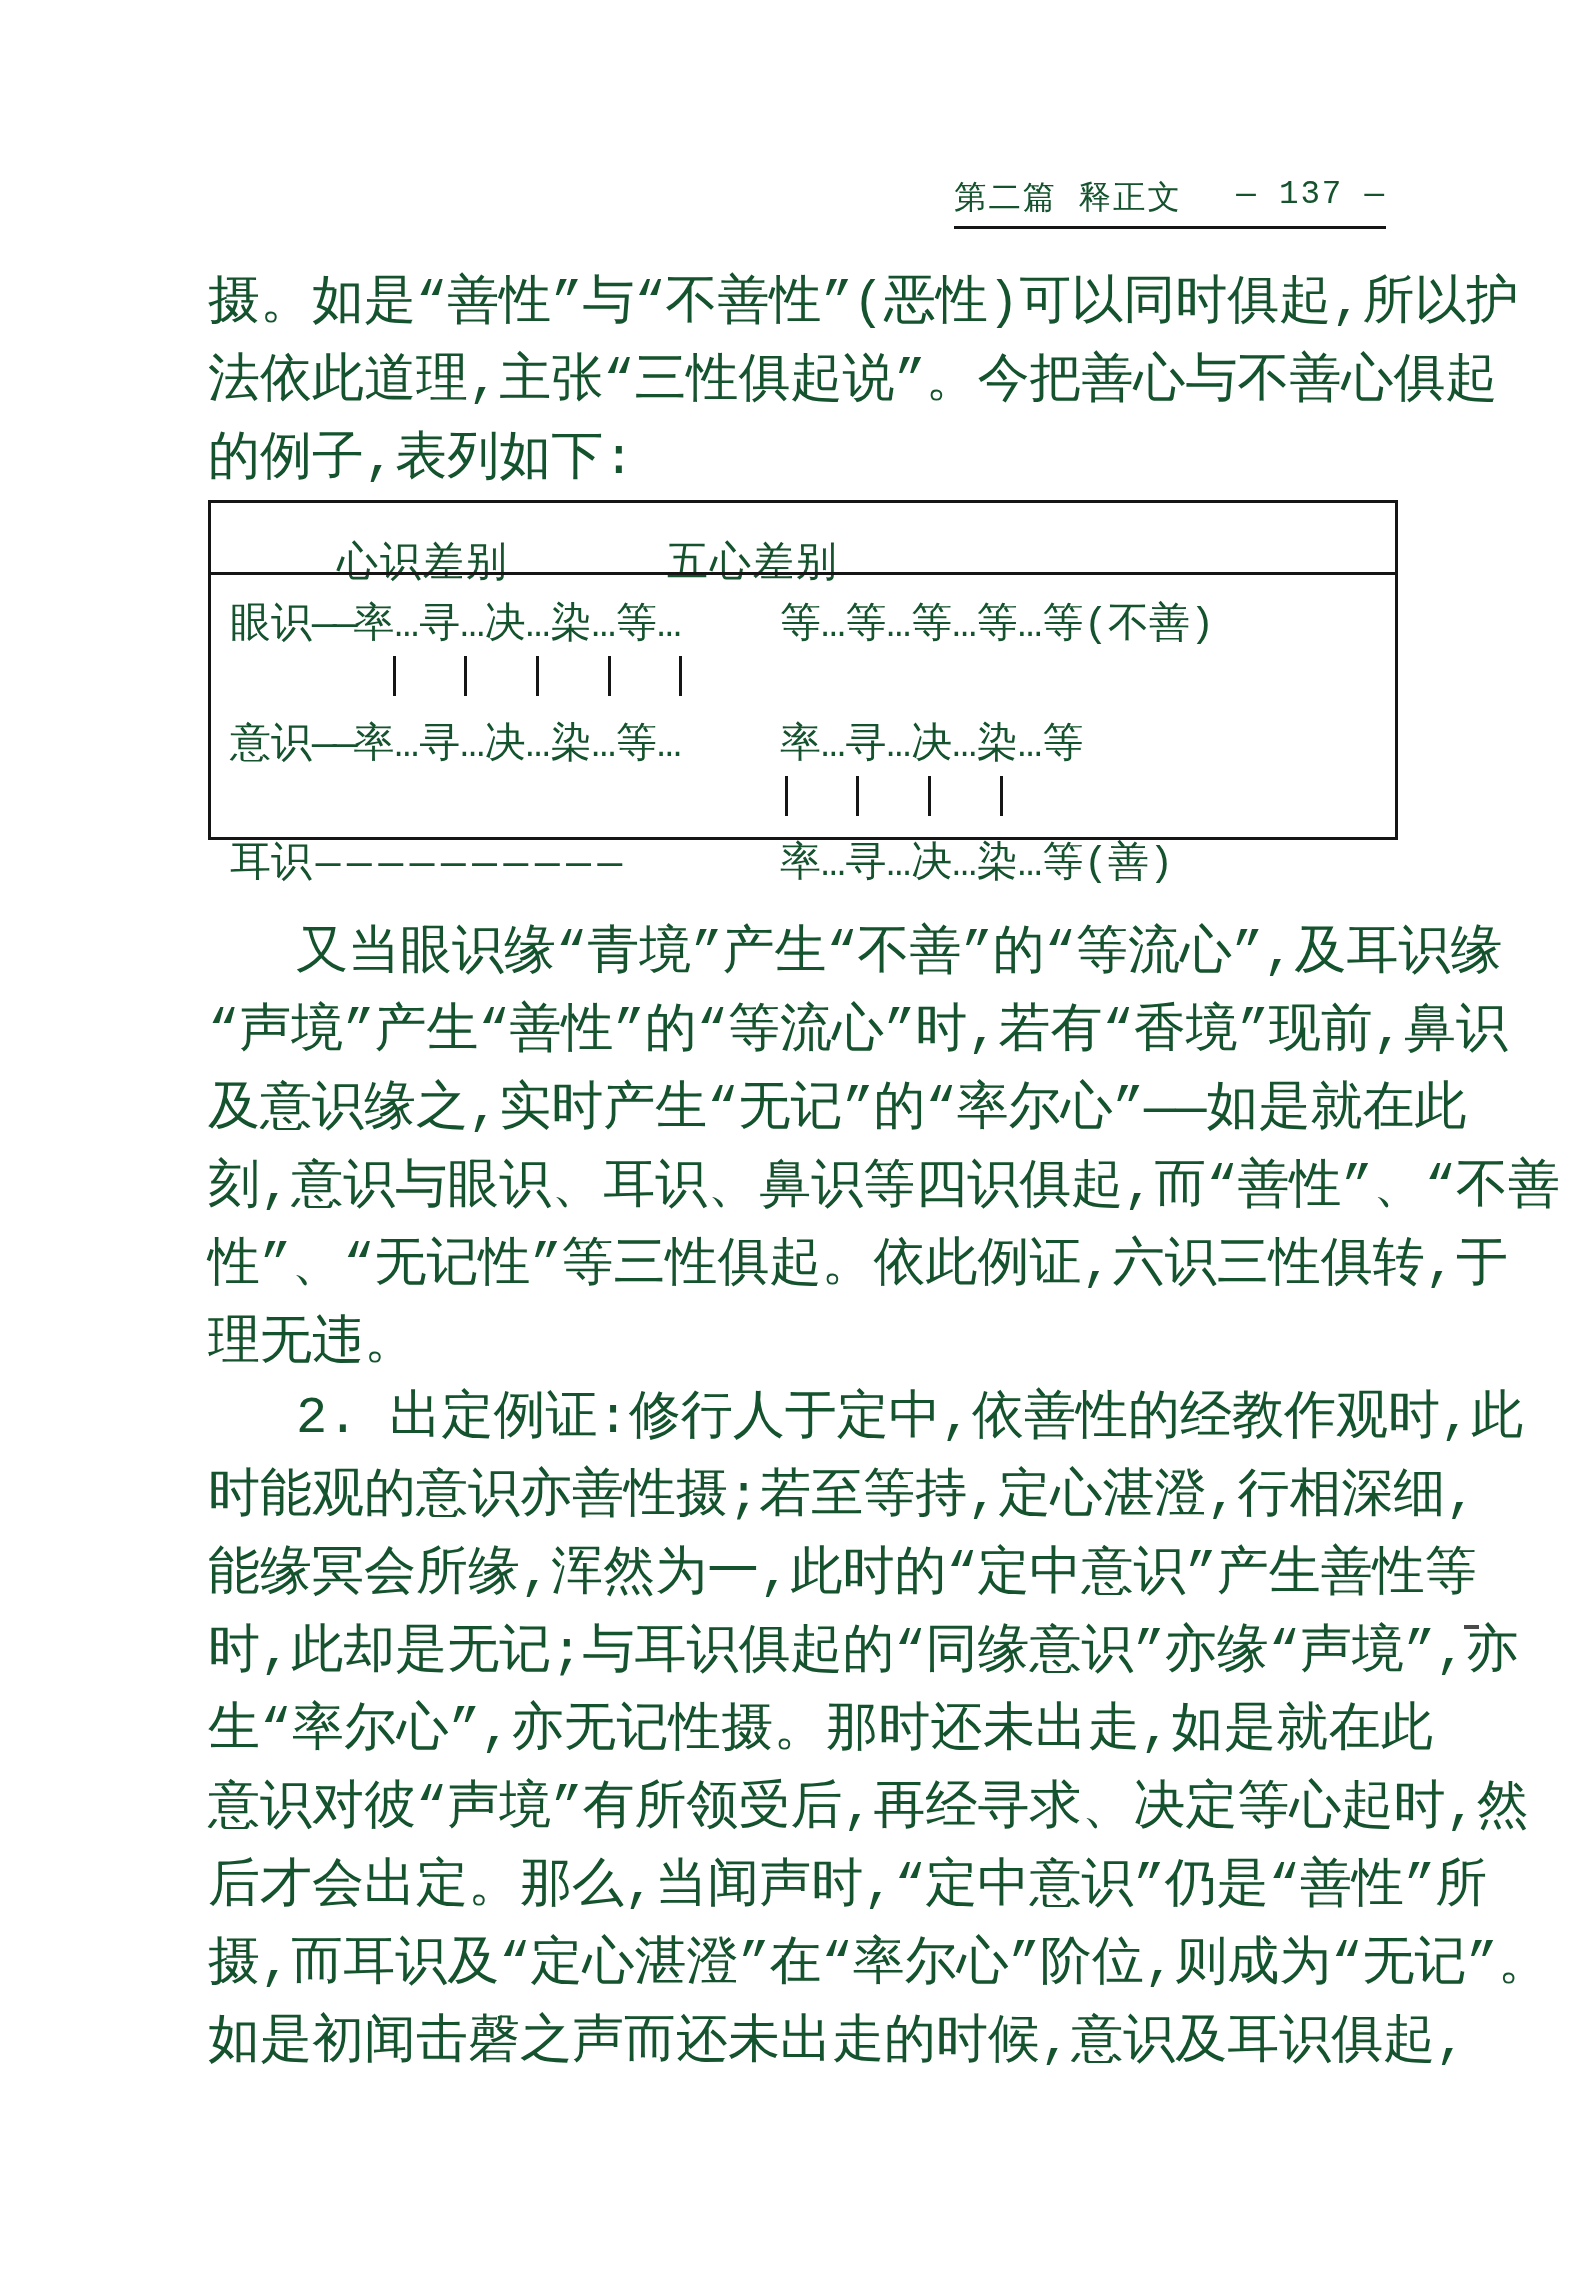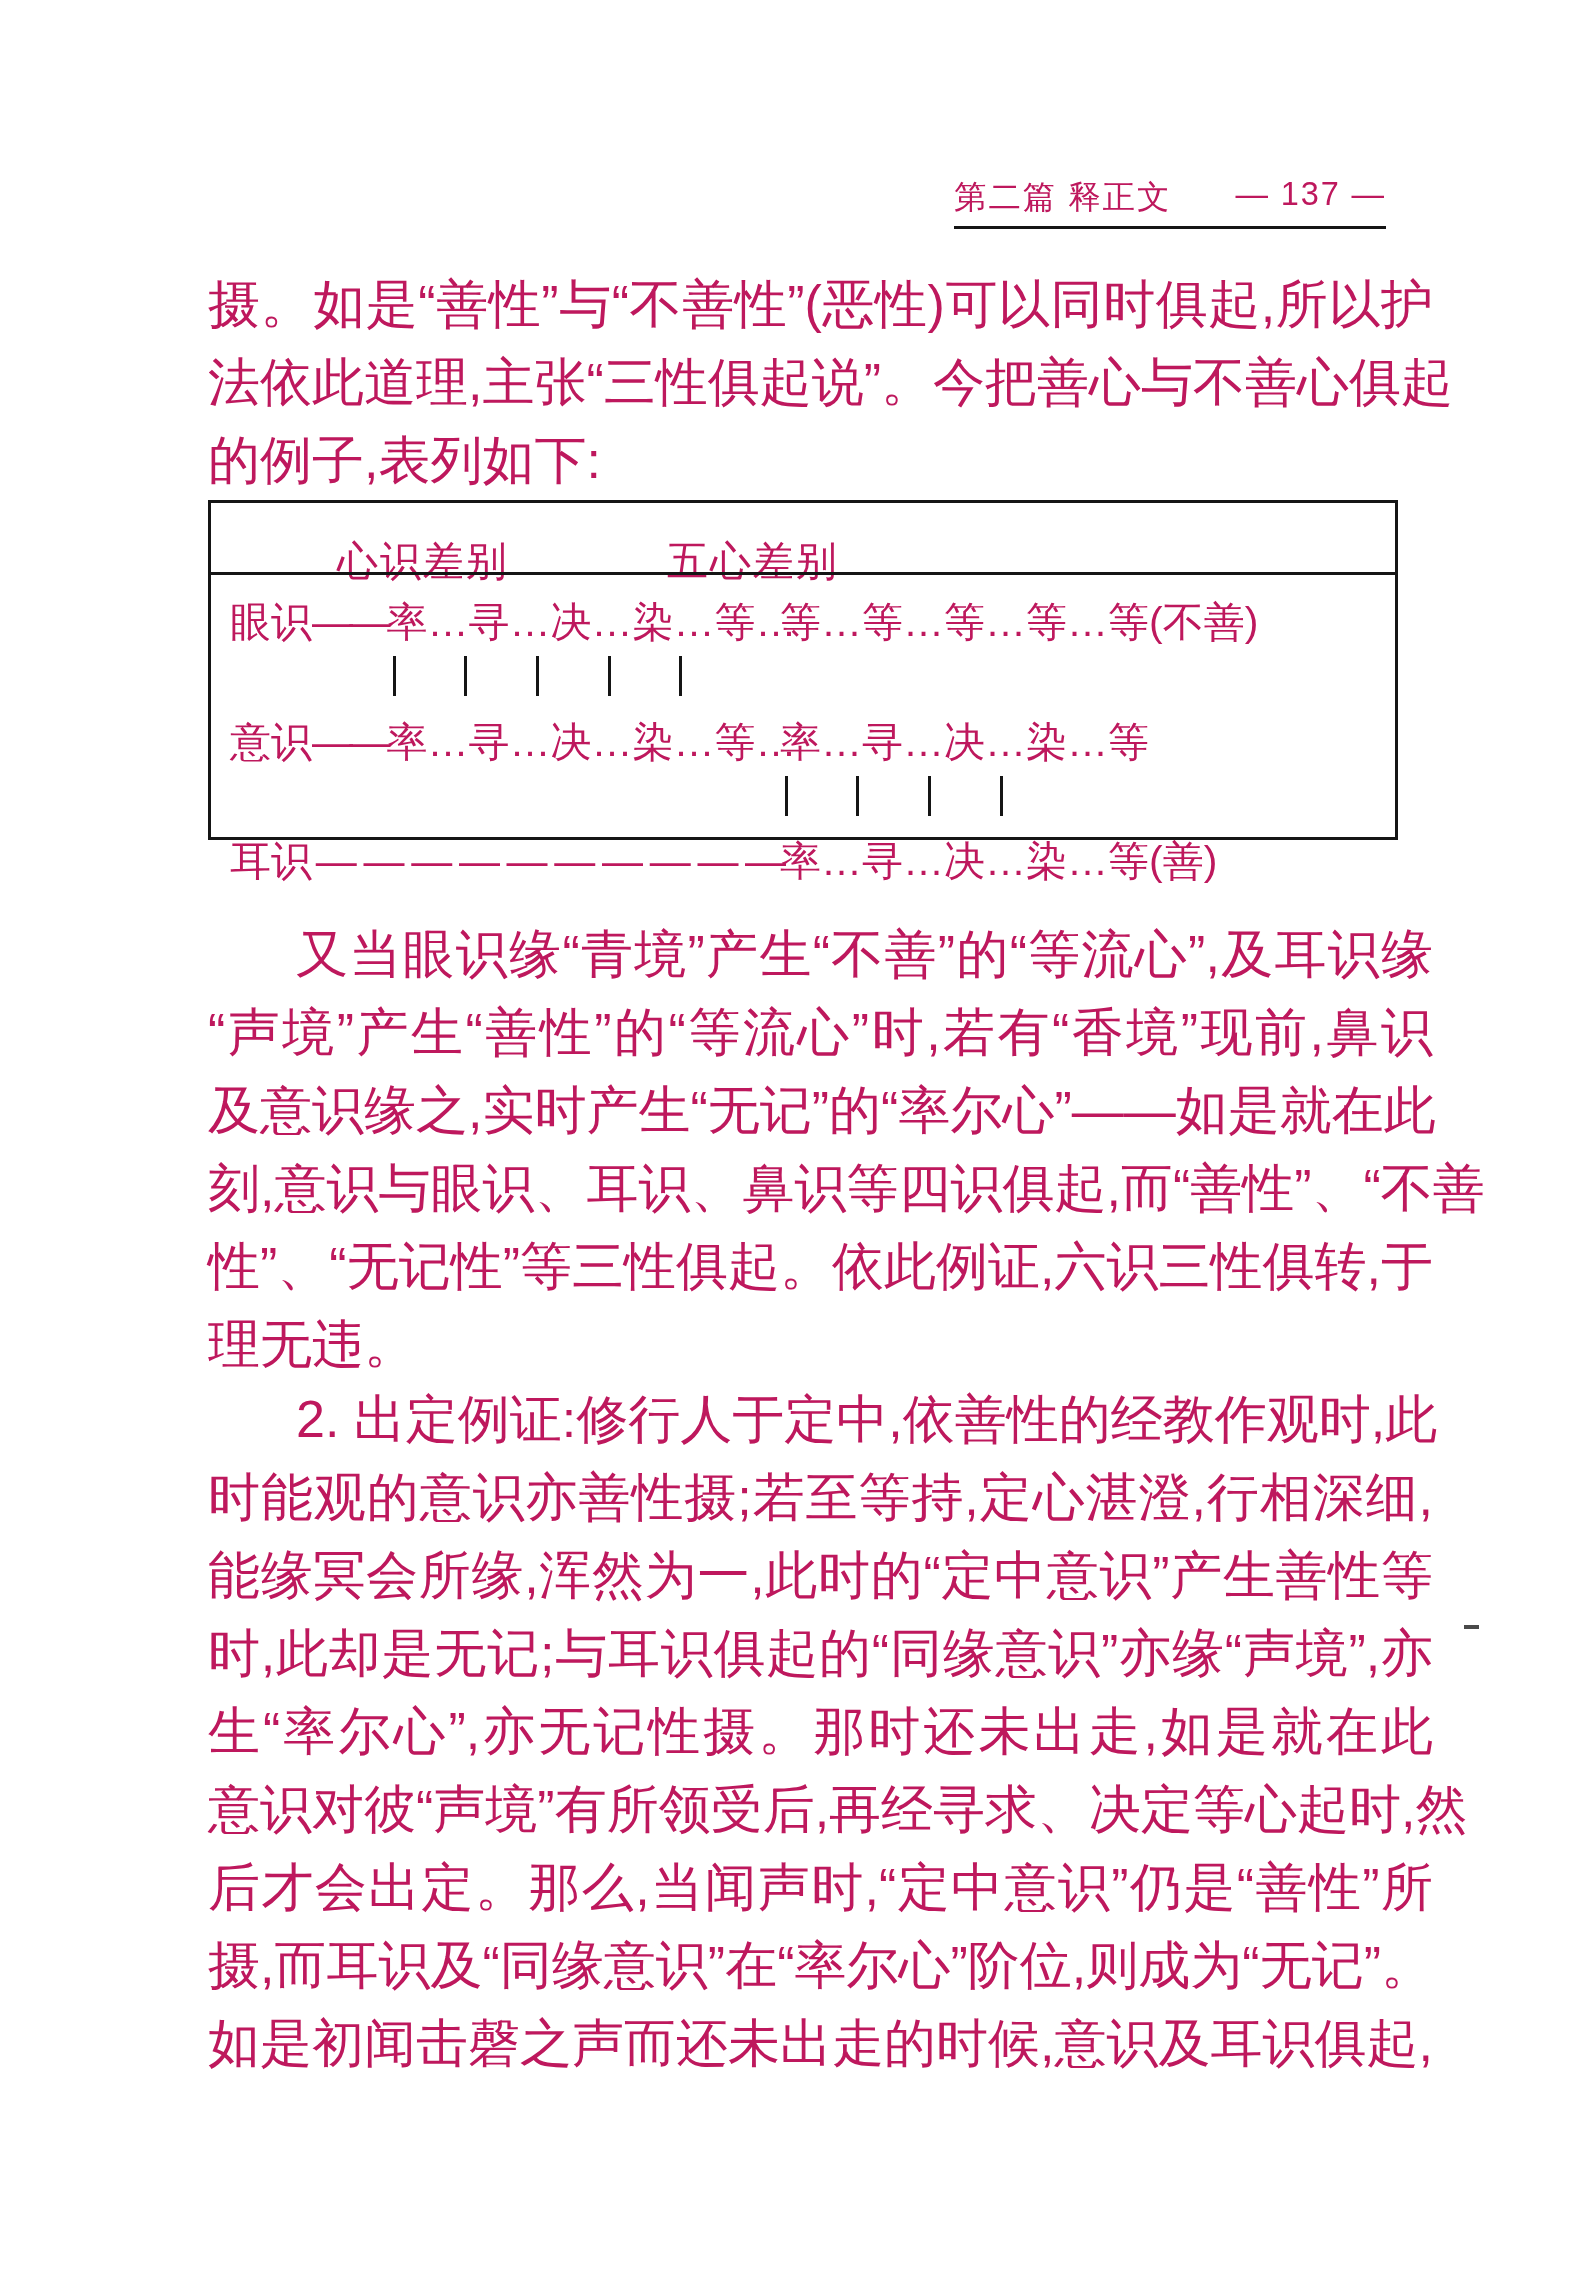--- a/index.html
+++ b/index.html
@@ -1,21 +1,21 @@
 <!DOCTYPE html>
 <html><head>
 <meta charset="utf-8">
 <style>
   html,body{margin:0;padding:0;background:#e8e8e8;}
   .page{
     position:relative;
     width:1591px;height:2293px;
     background:#ffffff;
-    font-family:Liberation Sans, sans-serif;
-    color:#be185d;
+    font-family:Liberation Mono, monospace;
+    color:#14532d;
     overflow:hidden;
   }
   
   .pagehead{
     position:absolute;left:954px;top:176px;width:432px;
     font-size:32.5px;letter-spacing:1.9px;white-space:nowrap;
     display:flex;justify-content:space-between;
   }
   .pagehead-rule{
     position:absolute;left:954px;top:226px;width:432px;height:2.9px;background:#151515;
@@ -115,20 +115,20 @@
   </div>
 
   <div class="para" id="para3">
     <div class="line indent">2. 出定例证:修行人于定中,依善性的经教作观时,此</div>
     <div class="line">时能观的意识亦善性摄;若至等持,定心湛澄,行相深细,</div>
     <div class="line">能缘冥会所缘,浑然为一,此时的“定中意识”产生善性等</div>
     <div class="line">时,此却是无记;与耳识俱起的“同缘意识”亦缘“声境”,亦</div>
     <div class="line">生“率尔心”,亦无记性摄。那时还未出走,如是就在此</div>
     <div class="line">意识对彼“声境”有所领受后,再经寻求、决定等心起时,然</div>
     <div class="line">后才会出定。那么,当闻声时,“定中意识”仍是“善性”所</div>
-    <div class="line">摄,而耳识及“同缘意识”在“率尔心”阶位,则成为“无记”。</div>
+    <div class="line">摄,而耳识及“定心湛澄”在“率尔心”阶位,则成为“无记”。</div>
     <div class="line">如是初闻击磬之声而还未出走的时候,意识及耳识俱起,</div>
   </div>
 
   <div class="margin-mark"></div>
 
 </div>
 
 
 </body></html>

